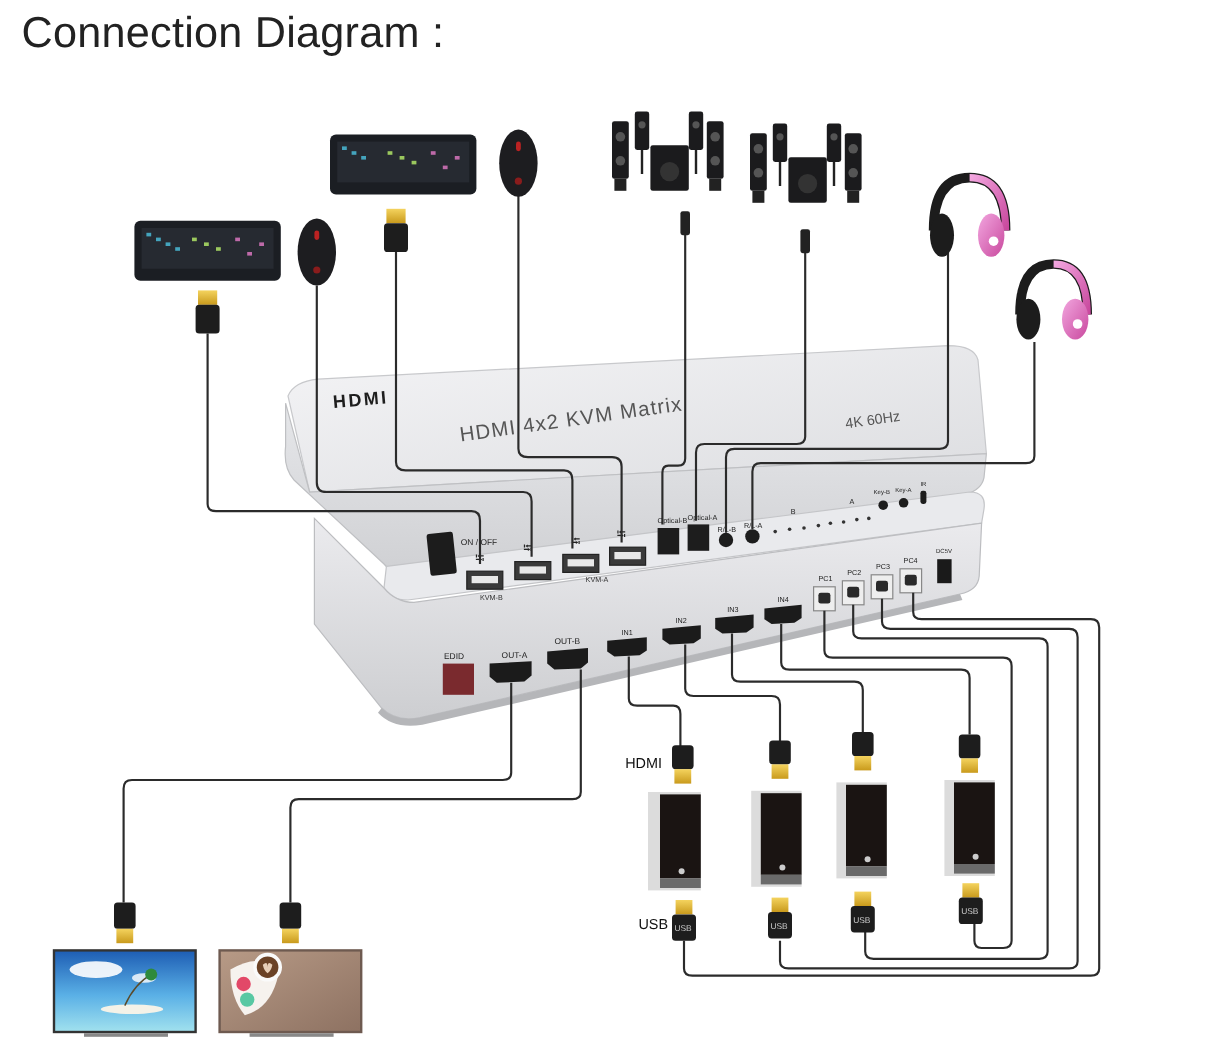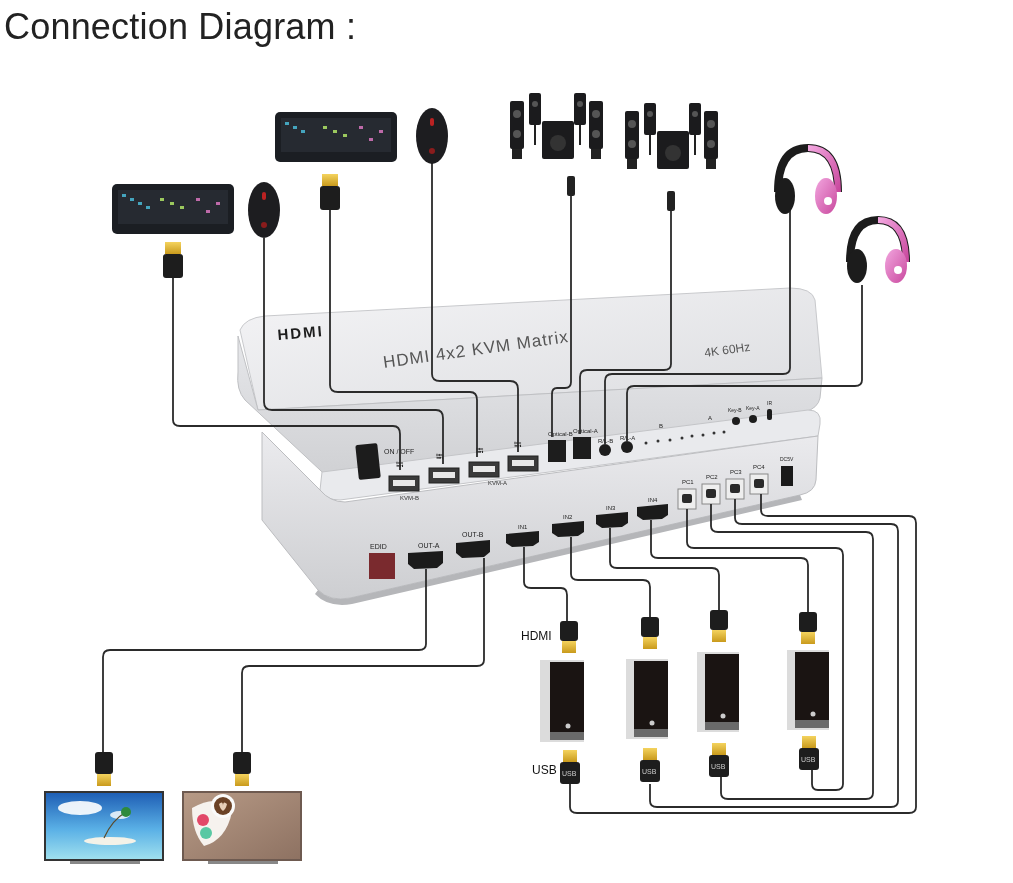--- a/index.html
+++ b/index.html
@@ -1,17 +1,17 @@
 <!DOCTYPE html>
 <html><head>
 <meta charset="utf-8">
 <style>
   html, body { margin: 0; padding: 0; background: #ffffff; }
   body { width: 1013px; height: 883px; position: relative; overflow: hidden; font-family: "Liberation Sans", sans-serif; }
-  .title { position: absolute; left: 4px; top: 6px; font-size: 36px; color: #222; font-family: "Liberation Sans", sans-serif; letter-spacing: 0.2px; }
+  .title { position: absolute; left: 18px; top: 6px; font-size: 36px; color: #222; font-family: "Liberation Sans", sans-serif; letter-spacing: 0.2px; }
   svg.main { position: absolute; left: 0; top: 0; }
   .lbl { font-family: "Liberation Sans", sans-serif; }
 </style>
 </head>
 <body>
 
 <div class="title">Connection Diagram :</div>
 
 <svg class="main" width="1013" height="883" viewBox="0 0 1013 883">
   <defs>

